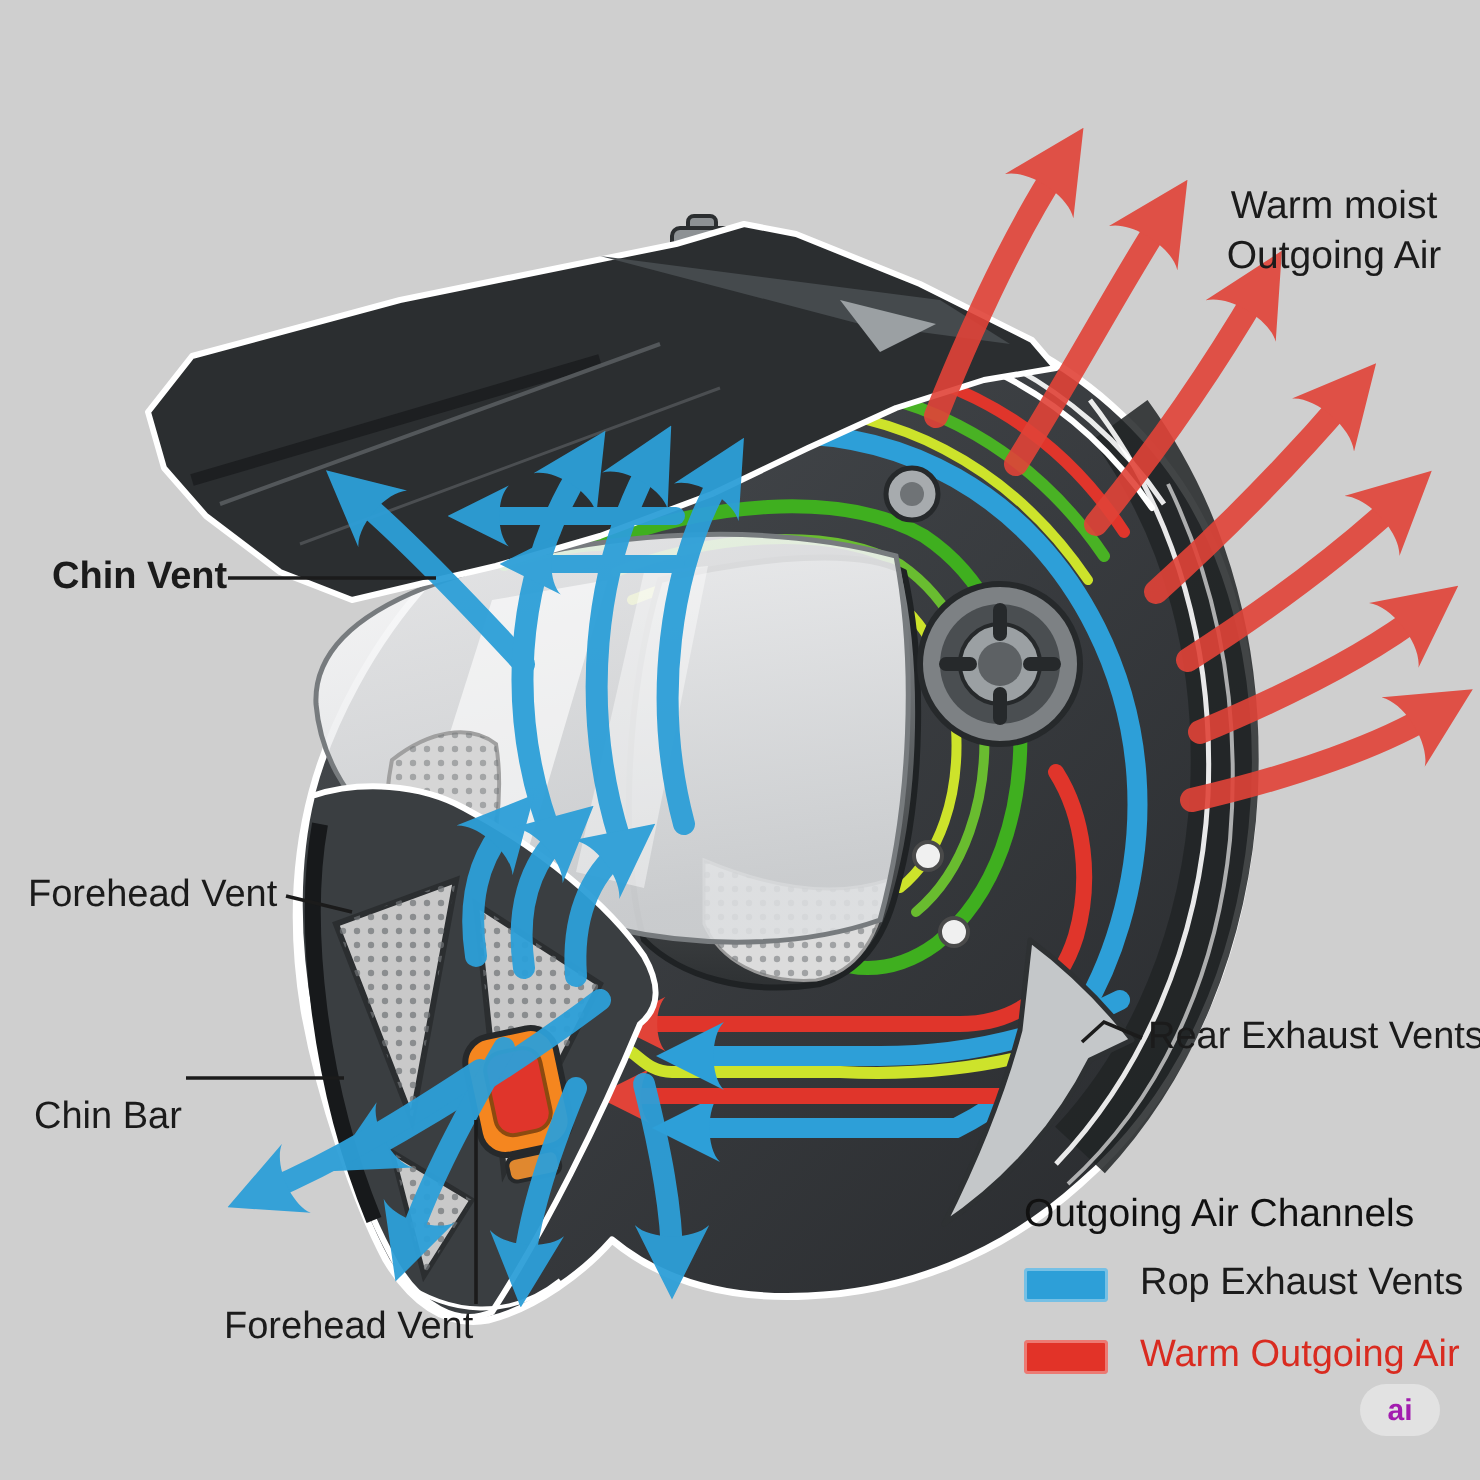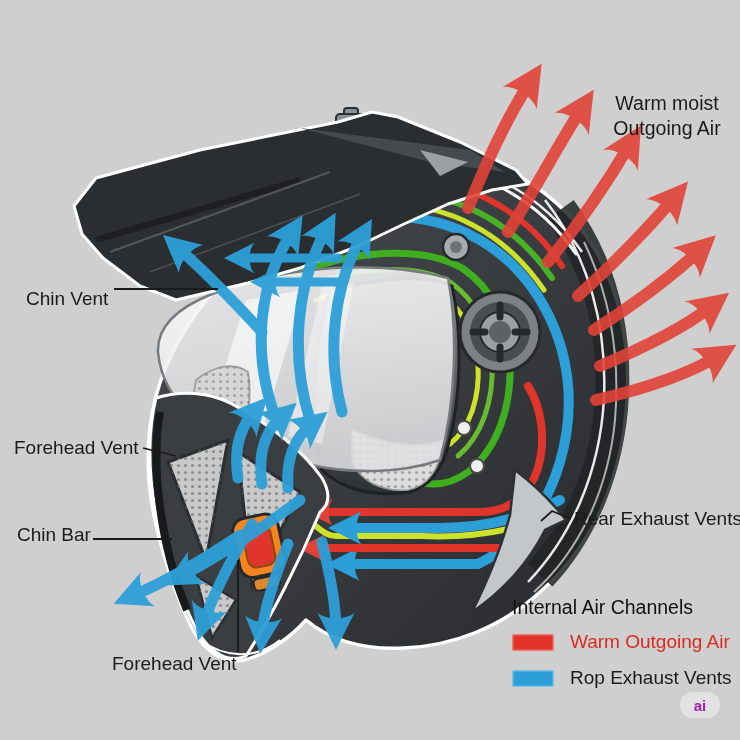--- a/index.html
+++ b/index.html
@@ -205,33 +205,33 @@
     <path d="M93,539 L172,539"></path>
     <path d="M238,652 L238,560"></path>
     <path d="M571,519 L552,511 L541,521"></path>
   </g>
 </svg>
 
 <div class="diagram-label warm-label" style="left:582px;top:91px;">
   <div>Warm moist</div>
   <div>Outgoing Air</div>
 </div>
-<div class="diagram-label" style="left:26px;top:288px;">Chin Vent</div>
+<div class="diagram-label" style="left:26px;top:278px;font-weight:bold;">Chin Vent</div>
 <div class="diagram-label" style="left:14px;top:437px;">Forehead Vent</div>
-<div class="diagram-label" style="left:17px;top:524px;">Chin Bar</div>
+<div class="diagram-label" style="left:17px;top:548px;">Chin Bar</div>
 <div class="diagram-label" style="left:112px;top:653px;">Forehead Vent</div>
 <div class="diagram-label" style="left:574px;top:508px;">Rear Exhaust Vents</div>
 
 <div class="legend">
-  <div class="legend-title">Internal Air Channels</div>
+  <div class="legend-title">Outgoing Air Channels</div>
+  <div class="legend-row">
+    <span class="legend-swatch" style="background: rgb(45, 159, 216);"></span>
+    <span class="legend-label" style="color: rgb(27, 27, 27);">Rop Exhaust Vents</span>
+  </div>
   <div class="legend-row">
     <span class="legend-swatch" style="background: rgb(226, 51, 40);"></span>
     <span class="legend-label" style="color: rgb(217, 43, 32);">Warm Outgoing Air</span>
   </div>
-  <div class="legend-row">
-    <span class="legend-swatch" style="background: rgb(45, 159, 216);"></span>
-    <span class="legend-label" style="color: rgb(27, 27, 27);">Rop Exhaust Vents</span>
-  </div>
 </div>
 
 <div class="watermark">ai</div>
 
 </div>
 
 </body></html>

